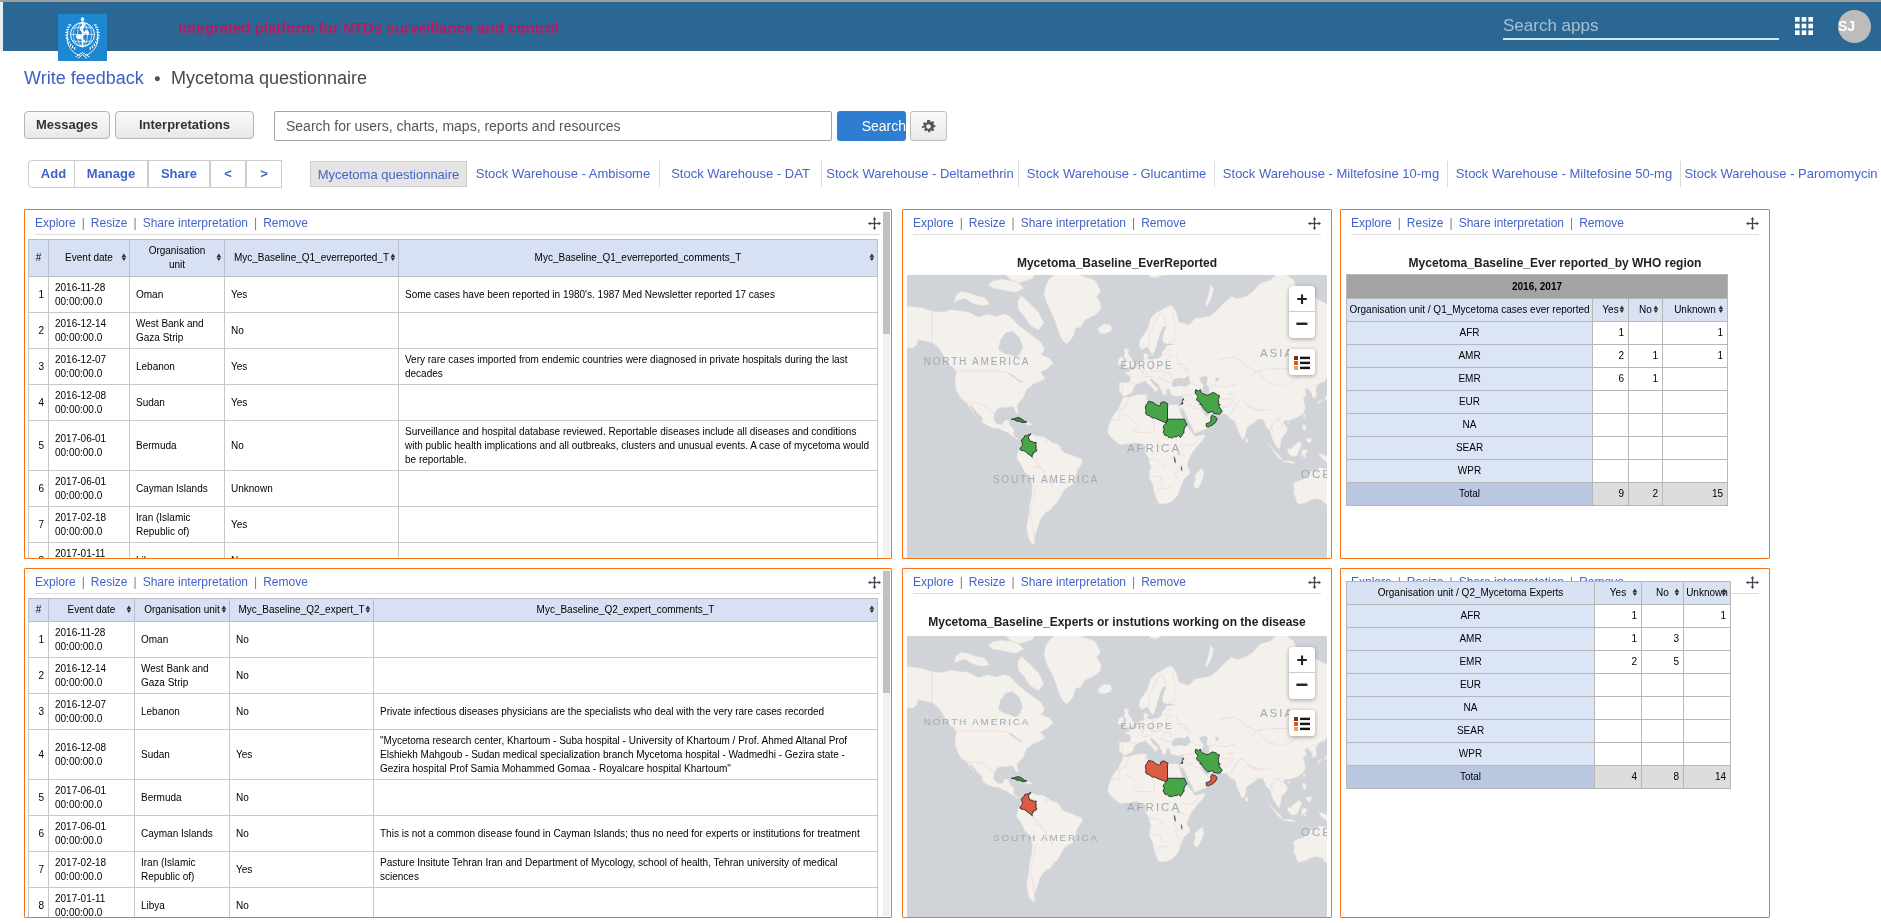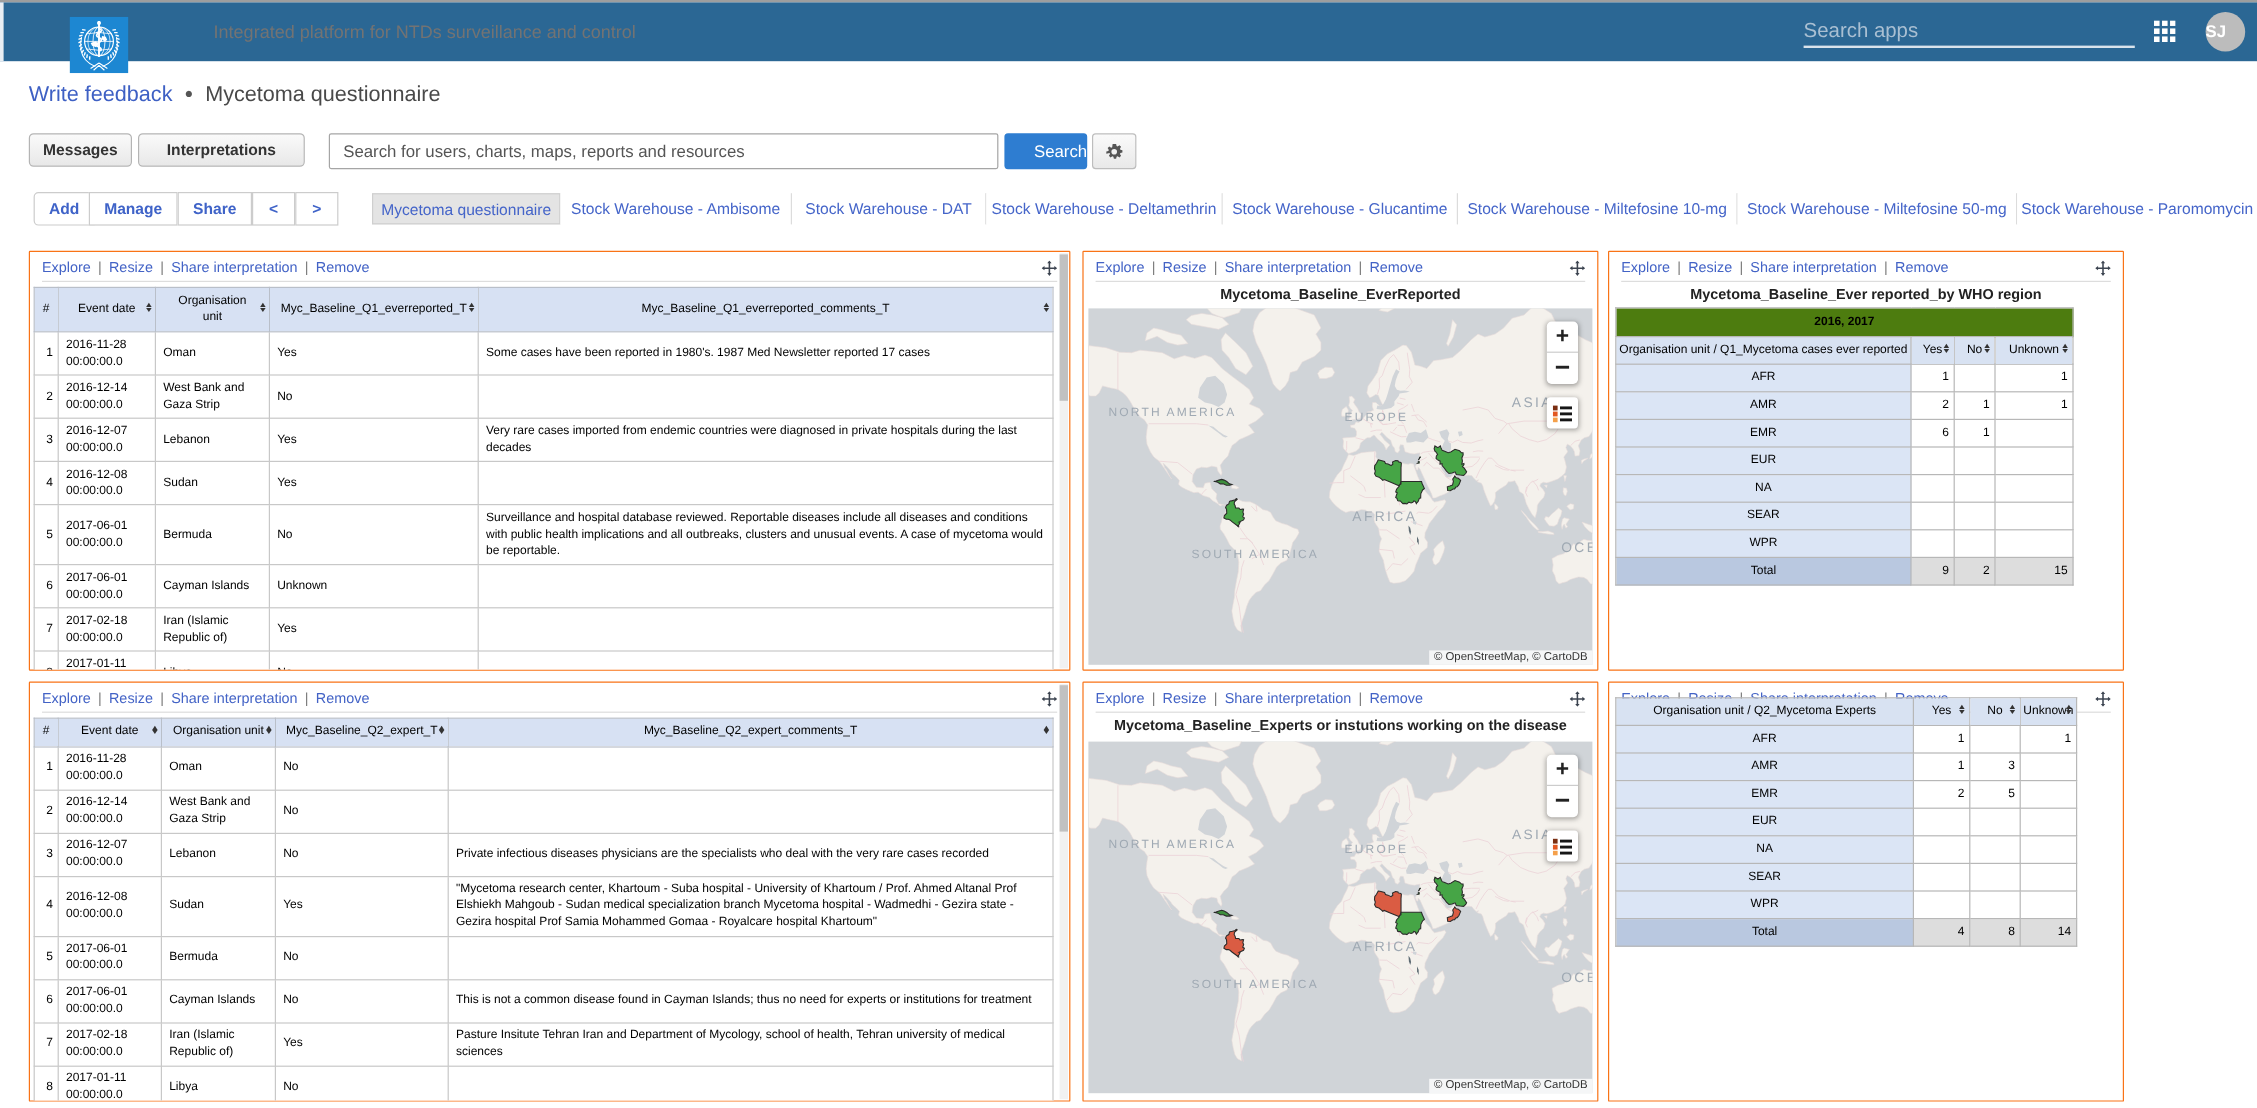--- a/index.html
+++ b/index.html
@@ -1,20 +1,20 @@
 <!DOCTYPE html>
 <html><head><meta charset="utf-8"><style>
 *{margin:0;padding:0;box-sizing:border-box}
 html,body{width:1881px;height:923px;overflow:hidden;background:#fff;
  font-family:"Liberation Sans",sans-serif;-webkit-font-smoothing:antialiased}
 #topstrip{position:absolute;left:0;top:0;width:1881px;height:2px;background:#9e9e9e}
 #topbar{position:absolute;left:0;top:2px;width:1881px;height:49px;background:#2b6794}
 #leftstrip{position:absolute;left:0;top:2px;width:3px;height:49px;background:#e9eef3}
 #hlogo{position:absolute;left:58px;top:14px}
-#htitle{position:absolute;left:178px;top:19px;color:#737373;font-size:15px;font-weight:normal}
+#htitle{position:absolute;left:178px;top:19px;color:#be185d;font-size:15px;font-weight:bold}
 #sapps{position:absolute;left:1503px;top:14px;width:276px;height:26px;border-bottom:2px solid #d9e3ec;
  color:#a9bfd2;font-size:17px;line-height:24px}
 #gicon{position:absolute;left:1795px;top:17px}
 #avatar{position:absolute;left:1838px;top:10px;width:33px;height:33px;border-radius:50%;background:#bcbcbc;
  color:#fff;font-size:14px;font-weight:bold;text-align:left;line-height:33px}
 #crumb{position:absolute;left:24px;top:68px;font-size:18px;color:#494949}
 #crumb a{color:#3e60c4;text-decoration:none}
 #crumb .dot{color:#555;margin:0 10px;font-size:12px;vertical-align:2px}
 .btn{position:absolute;height:28px;line-height:26px;text-align:center;font-size:13px;font-weight:bold;
  color:#333;background:linear-gradient(#fafafa,#e8e8e8);border:1px solid #b4b4b4;border-radius:4px}
@@ -27,34 +27,34 @@
 .tbtn{position:absolute;top:160px;height:28px;line-height:26px;text-align:center;font-size:13px;
  font-weight:bold;color:#3f63c8;background:#fff;border:1px solid #ccc}
 .tab{position:absolute;top:161px;height:26px;line-height:25px;text-align:center;font-size:13px;
  color:#4565c9;background:#fff;border-right:1px solid #dcdcdc;white-space:nowrap;overflow:hidden}
 .tabsel{background:#e4e4e4;border:1px solid #cfcfcf}
 .panel{position:absolute;background:#fff;border:1px solid #f97316;border-radius:1px;overflow:hidden}
 .phead{height:25px;margin:0 10px;border-bottom:1px solid #ddd;padding-top:6px;font-size:12px;position:relative}
 .plink{color:#4363c6}
 .psep{color:#7c7c7c;margin:0 6px;font-size:12px}
 .pmove{position:absolute;right:0;top:7px}
-.ptitle{text-align:center;font-size:12px;font-weight:bold;color:#222;margin-top:3px;line-height:15px;position:relative;z-index:5}
+.ptitle{text-align:center;font-size:12px;font-weight:bold;color:#222;margin-top:21px;line-height:15px;position:relative;z-index:5}
 .evt{border-collapse:collapse;margin:4px 0 0 3px;table-layout:fixed;font-size:10px;color:#000}
 .evt th{background:#d7e1f3;border:1px solid #b9bfc9;font-weight:normal;text-align:center;padding:4px 2px;line-height:14px;position:relative}
 .evt td{border:1px solid #c8c8c8;padding:3.5px 6px;line-height:14px;vertical-align:middle;background:#fff}
 .evt td.num{text-align:right;padding:3.5px 4px}
 .evt .thx{display:inline-block;vertical-align:middle}
 .sa{display:inline-block;vertical-align:middle;margin-left:5px;font-size:6px;line-height:4px;color:#333}
 .sa span{display:block;transform:scaleX(1.3)}
 .evt th .sa{position:absolute;right:2px;top:50%;margin-top:-5px}
 .sbtrack{position:absolute;right:1px;top:1px;bottom:1px;width:7px;background:#f1f1f1}
 .sbthumb{position:absolute;right:1px;width:7px;background:#c1c1c1}
 .pvt{border-collapse:collapse;margin:3px 0 0 5px;table-layout:fixed;font-size:10px;color:#000}
 .pvt th,.pvt td{border:1px solid #b7b7b7;line-height:14px}
-.pspan{background:#4d7c0f;font-weight:bold;padding:4.5px 0}
+.pspan{background:#a3a3a3;font-weight:bold;padding:4.5px 0}
 .pspan2{letter-spacing:-0.45px}
 .pdim{background:#d8e2f2;font-weight:normal;padding:4px 2px}
 .pcol{background:#d8e2f2;font-weight:normal;padding:4px 2px;position:relative}
 .pcol .sa{position:absolute;right:3px;top:50%;margin-top:-5px}
 .plab{background:#dbe5f5;text-align:center;padding:4px 18px}
 .pval{background:#fff;text-align:right;padding:4px 4px}
 .ptlab{background:#b9c8e0;text-align:center;padding:4px 2px}
 .ptval{background:#ddd;text-align:right;padding:4px 4px}
 .mapwrap{position:relative;margin:4px auto 0;width:420px}
 .mlbl{font-size:10px;letter-spacing:1.8px;fill:#9fa9b3;text-anchor:middle;font-family:"Liberation Sans",sans-serif}

